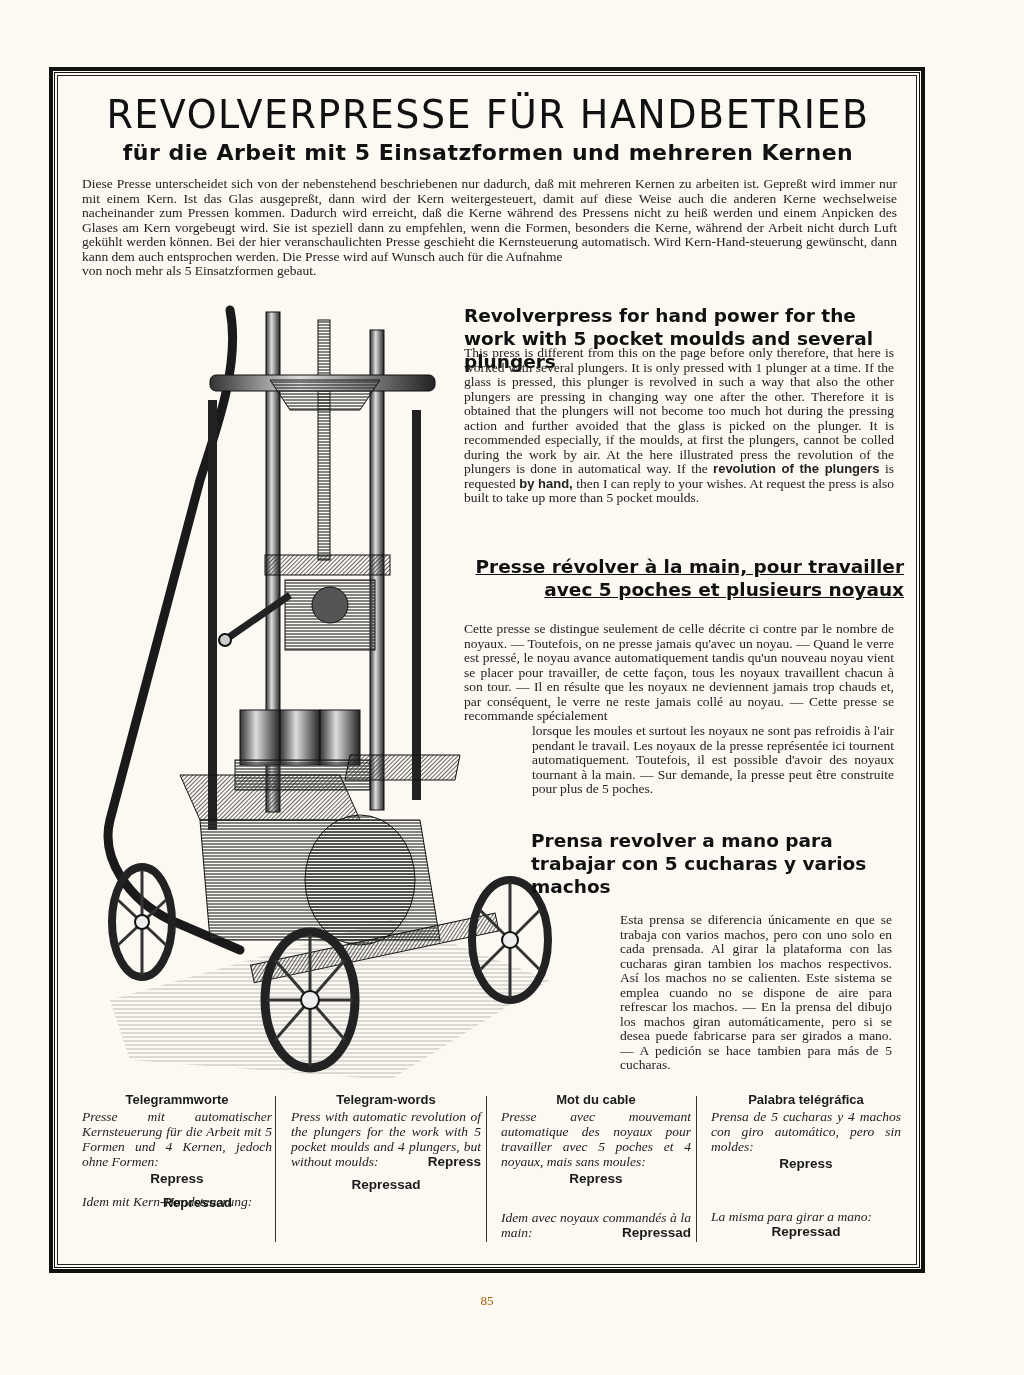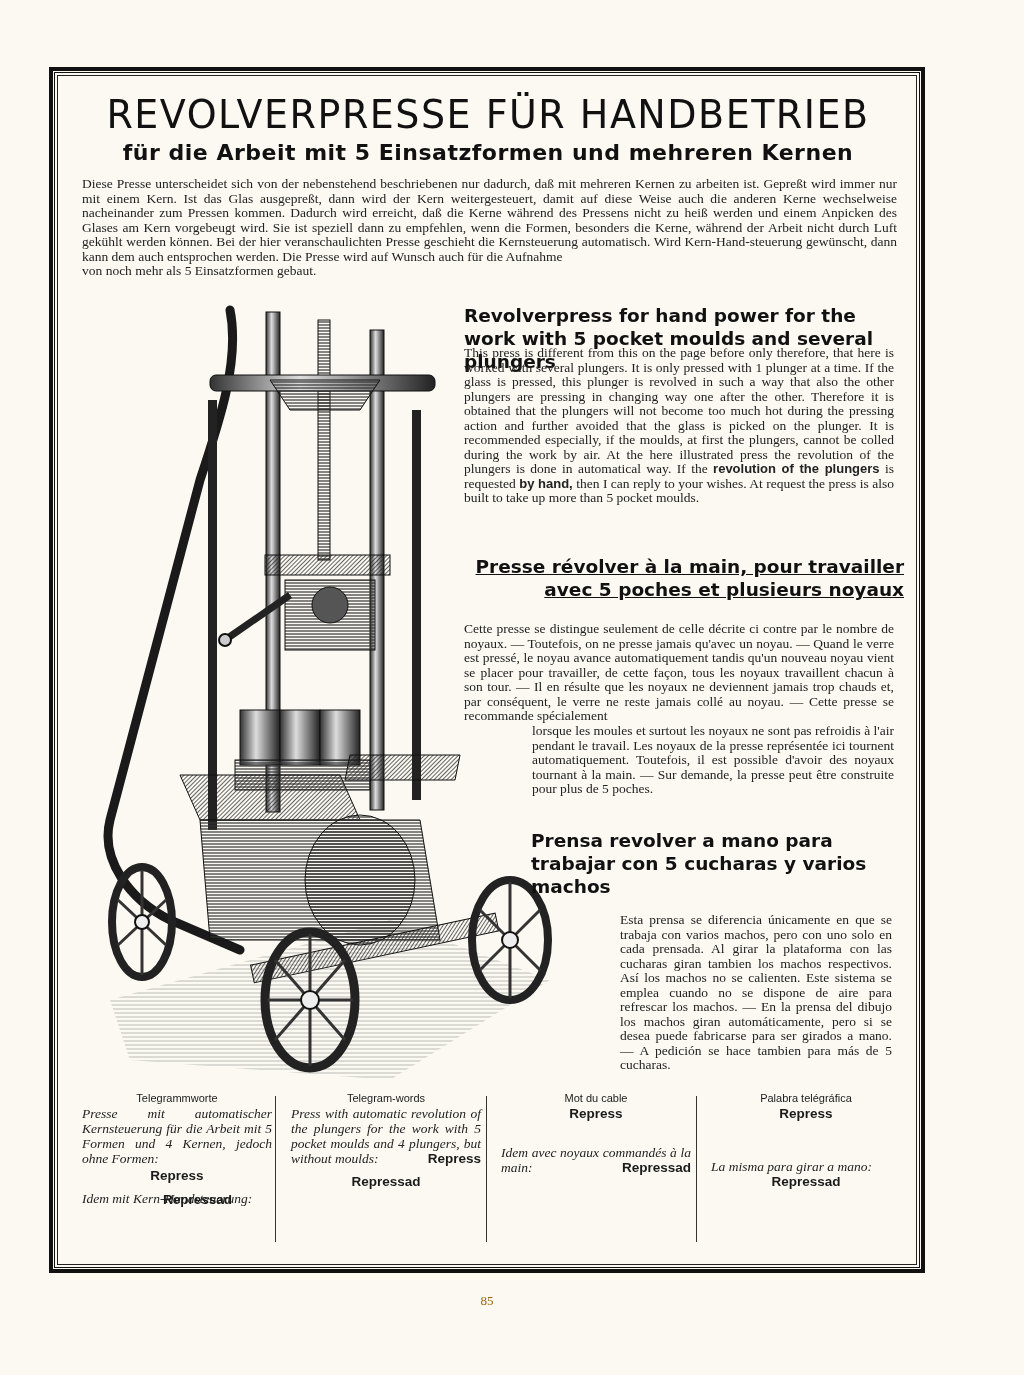--- a/index.html
+++ b/index.html
@@ -47,21 +47,21 @@
   .text-fr2 { position: absolute; left: 532px; top: 724px; width: 362px; }
   .head-es { position: absolute; left: 531px; top: 829px; width: 370px; }
   .text-es { position: absolute; left: 620px; top: 881px; width: 272px; margin-top: 32px; }
 
   b.em { font-family: "Liberation Sans", sans-serif; font-weight: bold; font-size: 13px; }
 
   .illustration { position: absolute; left: 90px; top: 300px; width: 470px; height: 780px; }
 
   .cols { position: absolute; left: 70px; top: 1092px; width: 840px; height: 150px; }
   .col { position: absolute; top: 0; width: 190px; }
-  .col-h { font-family: "Liberation Sans", sans-serif; font-weight: normal; font-size: 11px; text-align: center; margin-bottom: 2px; }
+  .col-h { font-family: "Liberation Sans", sans-serif; font-weight: bold; font-size: 13px; text-align: center; margin-bottom: 2px; }
   .col .body-text { font-size: 13.5px; line-height: 15px; font-style: italic; }
   .code { font-family: "Liberation Sans", sans-serif; font-weight: bold; font-size: 13.5px; text-align: center; display: block; }
   .divider { position: absolute; top: 4px; width: 1px; height: 146px; background: #333; }
 
   .page-num { position: absolute; left: 0; top: 1293px; width: 974px; text-align: center; font-size: 13px; color: #a16207; }
 </style>
 </head>
 <body>
 
 <div class="frame-outer"></div>
@@ -174,26 +174,28 @@
   <div class="divider" style="left:205px;"></div>
   <div class="col" style="left:221px;">
     <div class="col-h">Telegram-words</div>
     <p class="body-text">Press with automatic revolution of the plungers for the work with 5 pocket moulds and 4 plungers, but without moulds:</p>
     <span class="code" style="text-align:right;margin:-15px 0 8px;">Repress</span>
     <span class="code">Repressad</span>
   </div>
   <div class="divider" style="left:416px;"></div>
   <div class="col" style="left:431px;">
     <div class="col-h">Mot du cable</div>
+    <p class="body-text">Presse avec mouvemant automatique des noyaux pour travailler avec 5 poches et 4 noyaux, mais sans moules:</p>
     <span class="code" style="margin:2px 0 24px;">Repress</span>
     <p class="body-text">Idem avec noyaux commandés à la main:</p>
     <span class="code" style="text-align:right;margin-top:-15px;">Repressad</span>
   </div>
   <div class="divider" style="left:626px;"></div>
   <div class="col" style="left:641px;">
     <div class="col-h">Palabra telégráfica</div>
+    <p class="body-text">Prensa de 5 cucharas y 4 machos con giro automático, pero sin moldes:</p>
     <span class="code" style="margin:2px 0 38px;">Repress</span>
     <p class="body-text">La misma para girar a mano:</p>
     <span class="code">Repressad</span>
   </div>
 </div>
 
 <div class="page-num">85</div>
 
 </body></html>

